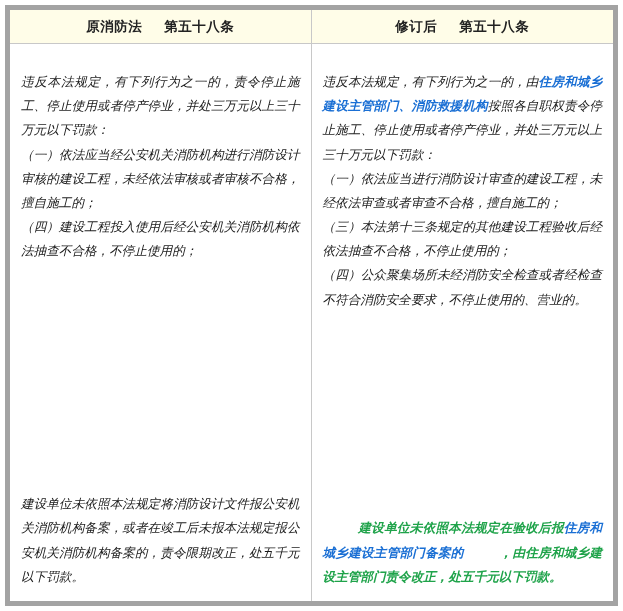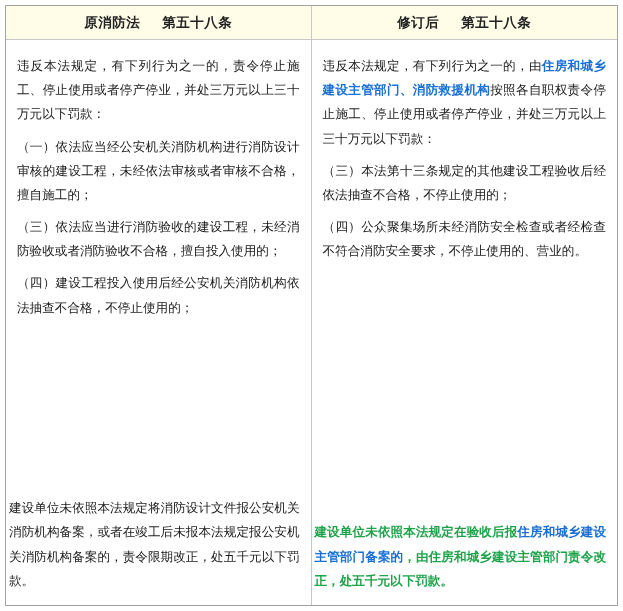--- a/index.html
+++ b/index.html
@@ -18,21 +18,21 @@
     background: #ffffff;
     overflow: hidden;
   }
   .table {
     position: absolute;
     left: 5px;
     top: 5px;
     width: 613px;
     height: 601px;
     box-sizing: border-box;
-    border: 1px solid #a3a3a3;
+    border: 5px solid #a3a3a3;
     display: flex;
     flex-direction: column;
   }
   .header-row {
     display: flex;
     height: 34px;
     flex: 0 0 34px;
   }
   .header-cell {
     flex: 1 1 50%;
@@ -54,49 +54,51 @@
     margin-right: 22px;
   }
   .body-row {
     display: flex;
     flex: 1 1 auto;
     min-height: 0;
   }
   .body-cell {
     flex: 1 1 50%;
     box-sizing: border-box;
-    padding: 14px 11px 10px 11px;
+    padding: 26px 11px 10px 11px;
     font-size: 12.6px;
     line-height: 1.92;
     color: #1a1a1a;
     background: #ffffff;
     position: relative;
+    font-style: italic;
   }
   .body-cell.left {
     border-right: 1px solid #c8c8c8;
   }
   .para {
     margin: 0 0 0 0;
     text-align: justify;
     text-justify: inter-ideograph;
   }
   .para + .para {
-    margin-top: 8px;
+    margin-top: 0px;
   }
   .hl {
     color: #1a6fd4;
     font-weight: bold;
   }
   .hl-g {
     color: #1fa34a;
     font-weight: bold;
+    margin-left: 36px;
   }
   .foot {
     position: absolute;
-    left: 3px;
+    left: 11px;
     right: 11px;
     bottom: 12px;
   }
   .foot-left { color: #1a1a1a; }
 </style>
 </head>
 <body>
 
 <div class="page">
   <div class="table">
@@ -110,30 +112,30 @@
         <span class="h-label">修订后</span>
         <span>第五十八条</span>
       </div>
     </div>
 
     <div class="body-row">
       <div class="body-cell left">
         <div id="left-paras">
             <p class="para">违反本法规定，有下列行为之一的，责令停止施工、停止使用或者停产停业，并处三万元以上三十万元以下罚款：</p>
             <p class="para">（一）依法应当经公安机关消防机构进行消防设计审核的建设工程，未经依法审核或者审核不合格，擅自施工的；</p>
-            <p class="para">（三）依法应当进行消防验收的建设工程，未经消防验收或者消防验收不合格，擅自投入使用的；</p>
             <p class="para">（四）建设工程投入使用后经公安机关消防机构依法抽查不合格，不停止使用的；</p>
           </div>
         <div class="foot foot-left" id="left-foot">
             <p class="para">建设单位未依照本法规定将消防设计文件报公安机关消防机构备案，或者在竣工后未报本法规定报公安机关消防机构备案的，责令限期改正，处五千元以下罚款。</p>
           </div>
       </div>
       <div class="body-cell right">
         <div id="right-paras">
             <p class="para"><span>违反本法规定，有下列行为之一的，由</span><span class="hl">住房和城乡建设主管部门、消防救援机构</span><span>按照各自职权责令停止施工、停止使用或者停产停业，并处三万元以上三十万元以下罚款：</span></p>
+            <p class="para"><span>（一）依法应当进行消防设计审查的建设工程，未经依法审查或者审查不合格，擅自施工的；</span></p>
             <p class="para"><span>（三）本法第十三条规定的其他建设工程验收后经依法抽查不合格，不停止使用的；</span></p>
             <p class="para"><span>（四）公众聚集场所未经消防安全检查或者经检查不符合消防安全要求，不停止使用的、营业的。</span></p>
           </div>
         <div class="foot" id="right-foot">
             <p class="para"><span class="hl-g">建设单位未依照本法规定在验收后报</span><span class="hl">住房和城乡建设主管部门备案的</span><span class="hl-g">，由住房和城乡建设主管部门责令改正，处五千元以下罚款。</span></p>
           </div>
       </div>
     </div>
 
   </div>

